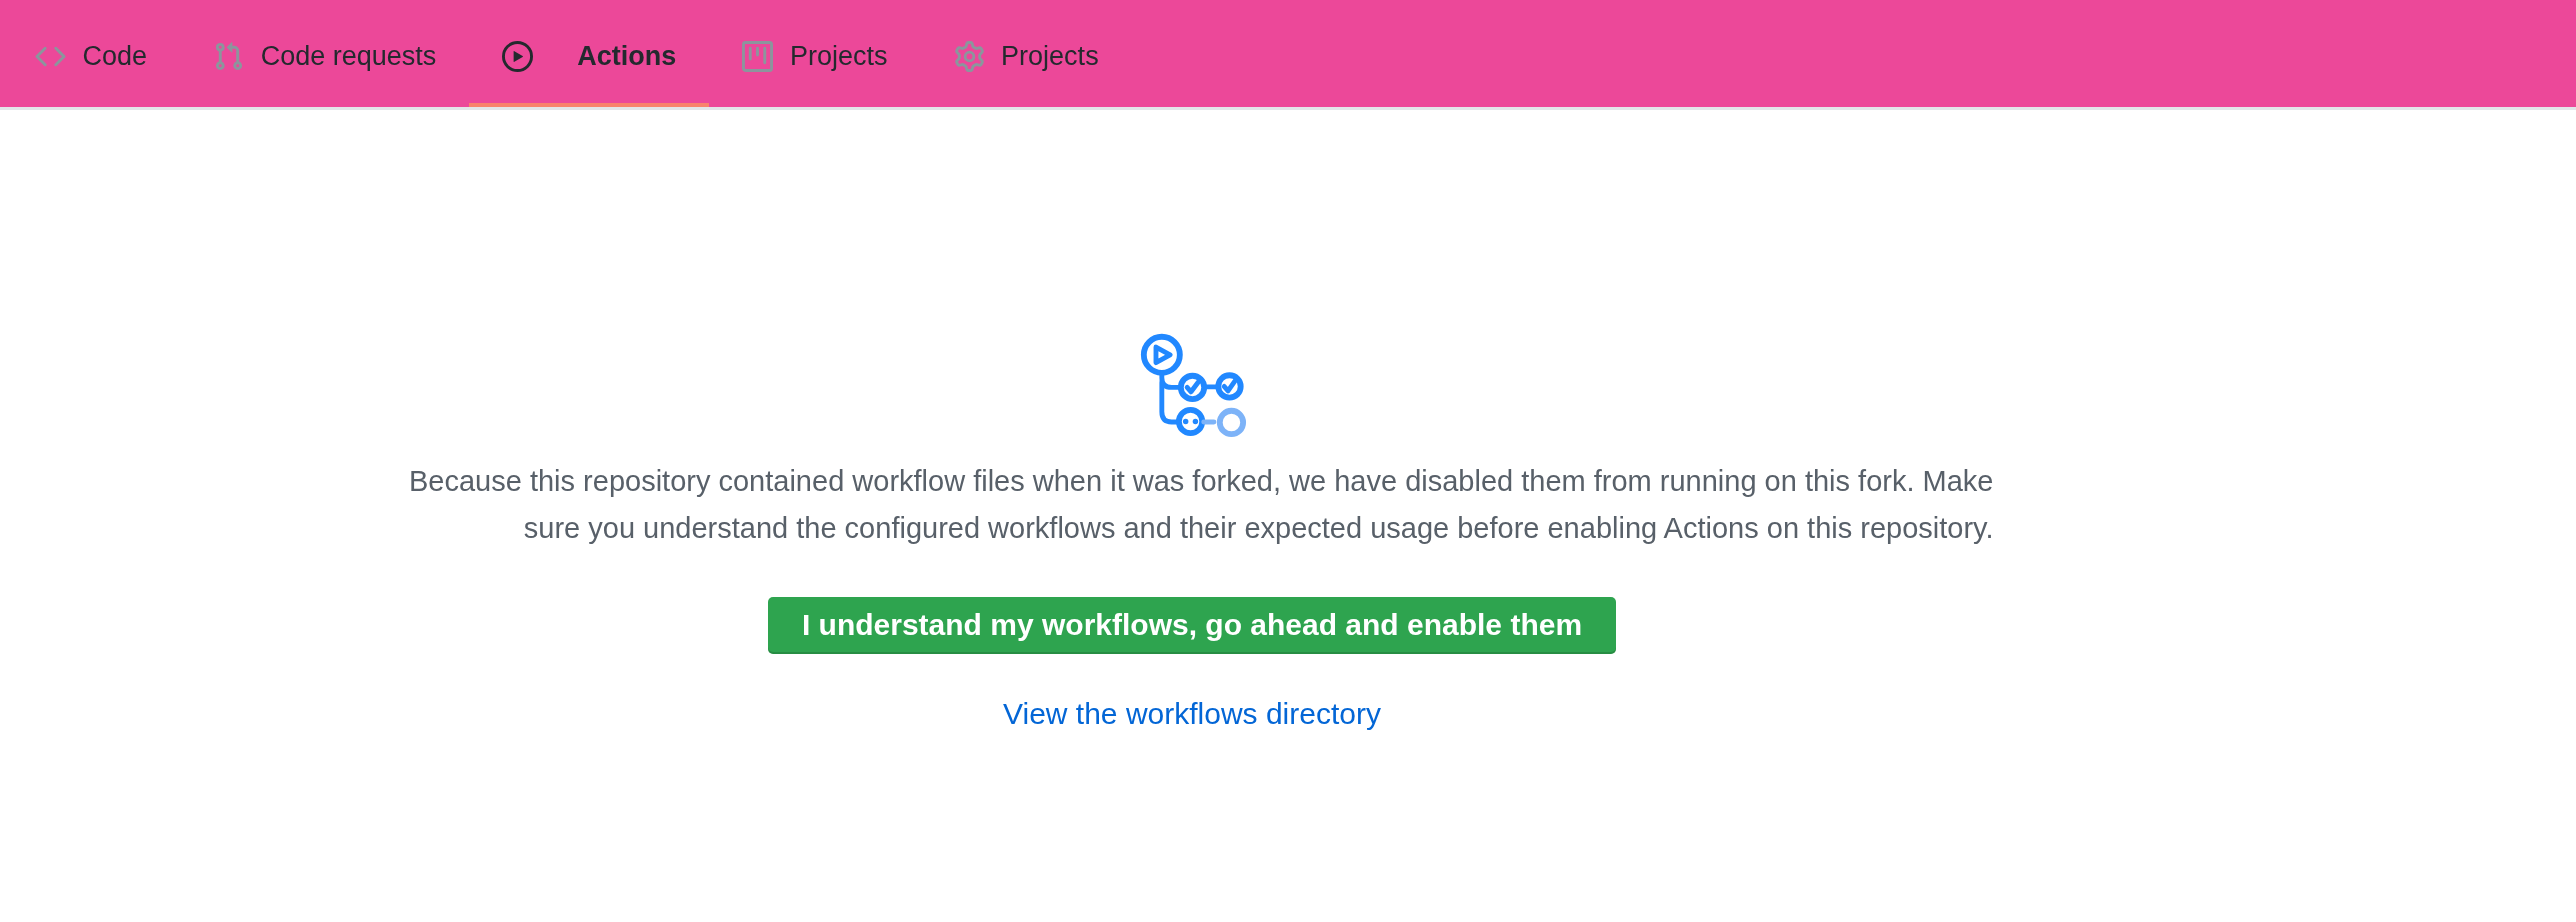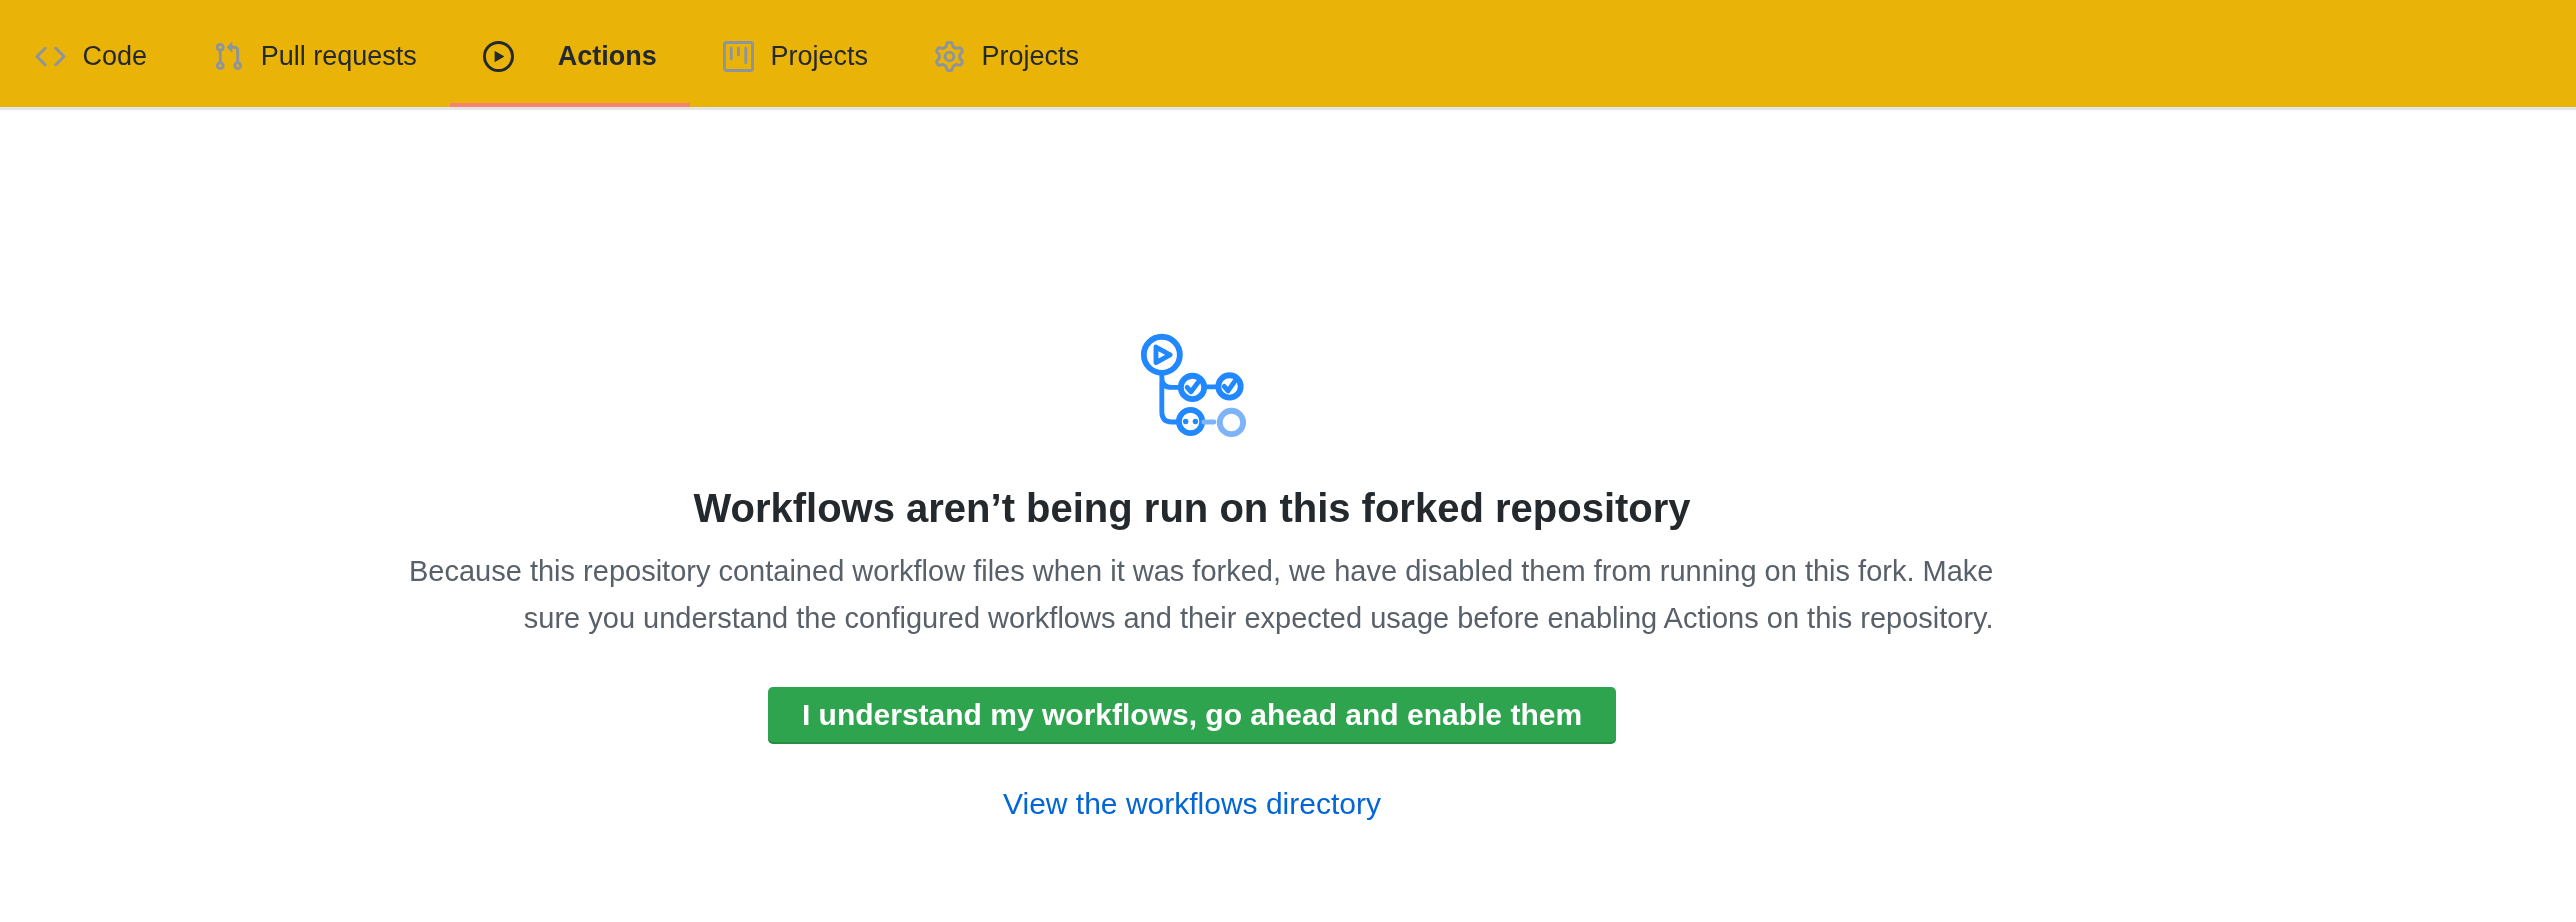--- a/index.html
+++ b/index.html
@@ -6,21 +6,21 @@
   body{
     width:2576px;height:923px;overflow:hidden;
     background:#ffffff;color:#24292e;
     font-family:"Liberation Sans",sans-serif;
   }
   
   .tabbar{
     box-sizing:border-box;
     display:flex;align-items:stretch;
     height:110px;padding-left:2px;
-    background:#eab308;
+    background:#ec4899;
     border-bottom:3.9px solid #e3e6e9;
   }
   .tab{
     display:flex;align-items:center;gap:16.6px;
     padding:9.8px 33px 0 33px;
     font-size:27px;line-height:1;
     color:#24292e;text-decoration:none;cursor:pointer;
     border-bottom:4.9px solid transparent;
   }
   .tab .octicon{display:flex;align-items:center;}
@@ -68,21 +68,21 @@
     </span>
     <span class="tab-label">Code</span>
   </a>
 
   <a class="tab">
     <span class="octicon">
       <svg viewBox="0 0 16 16" aria-hidden="true">
           <path d="M1.5 3.25a2.25 2.25 0 1 1 3 2.122v5.256a2.251 2.251 0 1 1-1.5 0V5.372A2.25 2.25 0 0 1 1.5 3.25Zm5.677-.177L9.573.677A.25.25 0 0 1 10 .854V2.5h1A2.5 2.5 0 0 1 13.5 5v5.628a2.251 2.251 0 1 1-1.5 0V5a1 1 0 0 0-1-1h-1v1.646a.25.25 0 0 1-.427.177L7.177 3.427a.25.25 0 0 1 0-.354ZM3.75 2.5a.75.75 0 1 0 0 1.5.75.75 0 0 0 0-1.5Zm0 9.5a.75.75 0 1 0 0 1.5.75.75 0 0 0 0-1.5Zm8.25.75a.75.75 0 1 0 1.5 0 .75.75 0 0 0-1.5 0Z"></path>
         </svg>
     </span>
-    <span class="tab-label">Pull requests</span>
+    <span class="tab-label">Code requests</span>
   </a>
 
   <a class="tab active">
     <span class="octicon">
       <svg viewBox="0 0 16 16" aria-hidden="true">
           <path fill-rule="evenodd" d="M8 0a8 8 0 1 1 0 16A8 8 0 0 1 8 0ZM1.5 8a6.5 6.5 0 1 0 13 0 6.5 6.5 0 0 0-13 0Zm4.879-2.773 4.264 2.559a.25.25 0 0 1 0 .428l-4.264 2.559A.25.25 0 0 1 6 10.559V5.442a.25.25 0 0 1 .379-.215Z"></path>
         </svg>
     </span>
     <span class="tab-label">Actions</span>
   </a>
@@ -126,21 +126,20 @@
         <path d="M89.5 59 L93.5 63.5 L100.5 53.5" stroke="#2188ff" stroke-width="5" stroke-linecap="round" stroke-linejoin="round"></path>
 
         <circle cx="55" cy="95" r="12" stroke="#2188ff" stroke-width="6"></circle>
         <circle cx="50" cy="95" r="2.8" fill="#2188ff"></circle>
         <circle cx="60" cy="95" r="2.8" fill="#2188ff"></circle>
         <path d="M68.5 95.5 L79 95.5" stroke="#7db3f8" stroke-width="5" stroke-linecap="round"></path>
         <circle cx="97" cy="96" r="12" stroke="#7db3f8" stroke-width="6"></circle>
       </svg>
     </span>
 
-    <h2 class="bs-heading">Workflows aren’t being run on this forked repository</h2>
 
     <p class="bs-desc">Because this repository contained workflow files when it was forked, we have disabled them from running on this fork. Make sure you understand the configured workflows and their expected usage before enabling Actions on this repository.</p>
 
     <button class="btn-primary">I understand my workflows, go ahead and enable them</button>
 
     <div class="link-row">
       <a class="wf-link">View the workflows directory</a>
     </div>
 
   </div>

